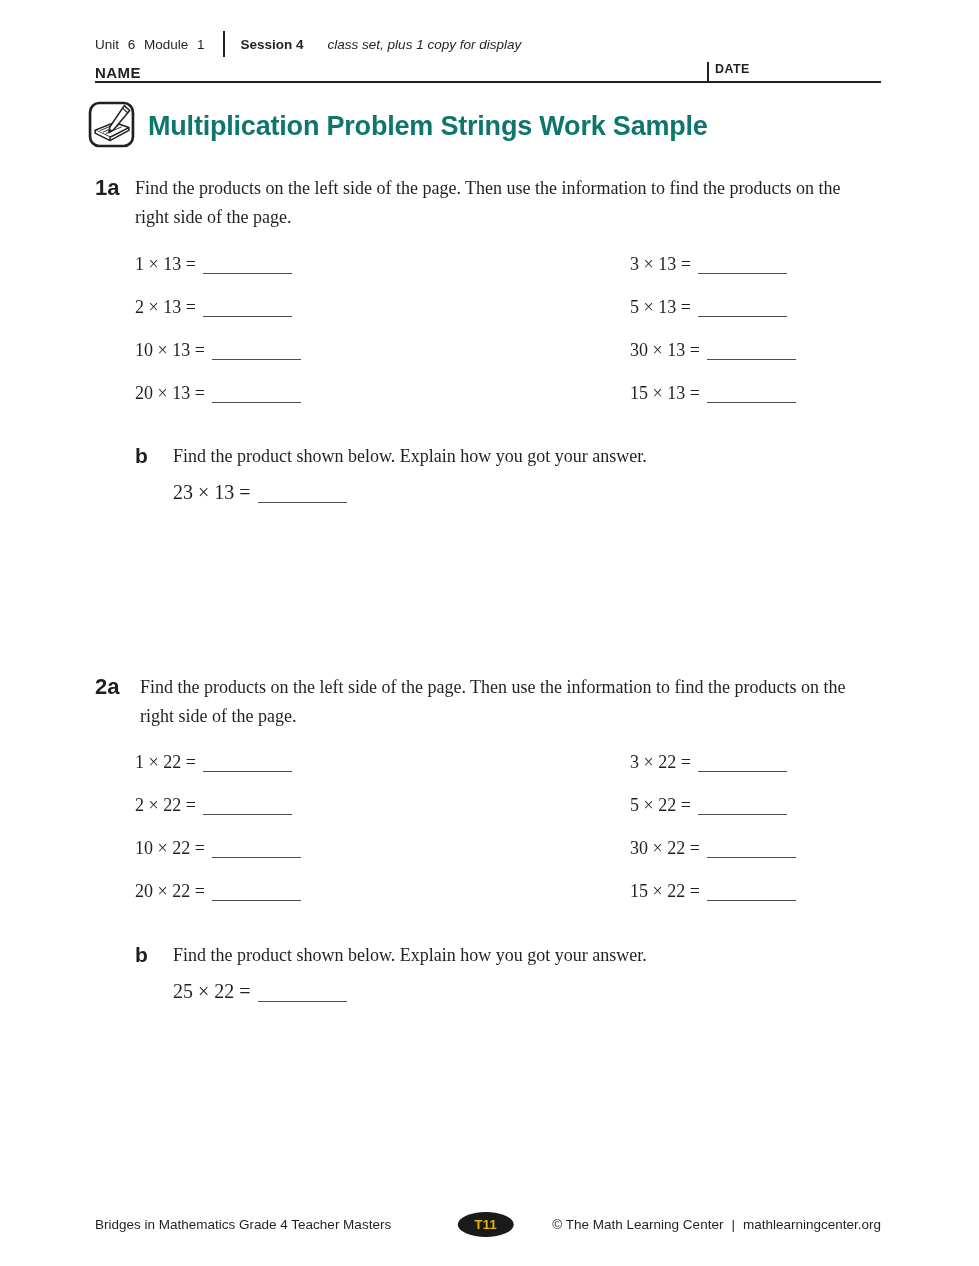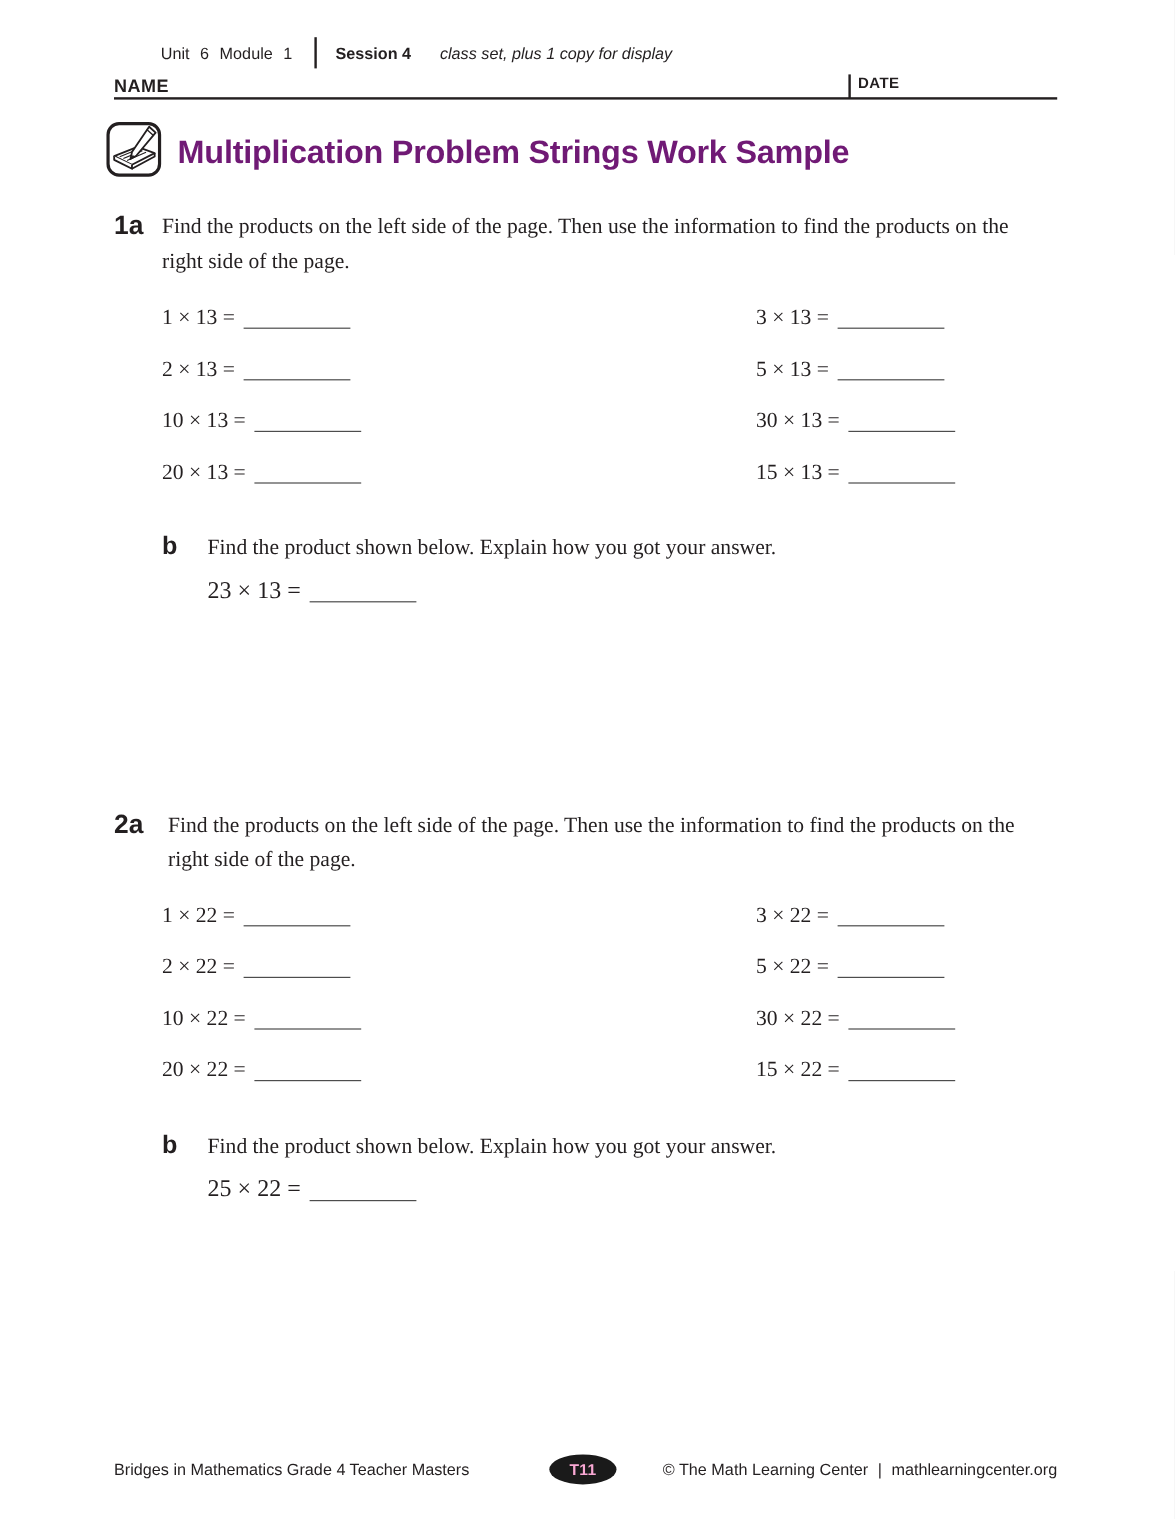--- a/index.html
+++ b/index.html
@@ -17,21 +17,21 @@
   
   .top-header {
     position: absolute;
     left: 95px; top: 31px;
     display: flex;
     align-items: center;
     font-family: "Liberation Sans", sans-serif;
     font-size: 13.5px;
     color: #231f20;
   }
-  .unit-module { word-spacing: 5px; margin-left: 39px; }
+  .unit-module { word-spacing: 5px; }
   .header-divider {
     width: 2px; height: 26px;
     background: #231f20;
     margin: 0 16px 0 18px;
   }
   .session { font-weight: bold; margin-right: 24px; }
   .session-note { font-style: italic; }
   
   .name-label {
     position: absolute;
@@ -65,21 +65,21 @@
     left: 88px; top: 101px;
     display: flex;
     align-items: center;
     gap: 13px;
   }
   .title-row h1 {
     font-family: "Liberation Sans", sans-serif;
     font-weight: bold;
     font-size: 27px;
     letter-spacing: -0.2px;
-    color: #701a75;
+    color: #0f766e;
   }
   
   .instr-block {
     position: absolute;
     left: 95px;
     width: 785px;
     display: flex;
   }
   .instr-num {
     font-family: "Liberation Sans", sans-serif;
@@ -147,21 +147,21 @@
     font-family: "Liberation Sans", sans-serif;
     font-size: 13.5px;
     color: #231f20;
   }
   .footer-left { flex: 1; }
   .page-badge {
     position: absolute;
     left: 50%;
     transform: translateX(-54%);
     background: #1a1a1a;
-    color: #f9a8d4;
+    color: #eab308;
     font-weight: bold;
     font-size: 13px;
     width: 56px; height: 25px;
     border-radius: 50%;
     display: flex; align-items: center; justify-content: center;
     letter-spacing: 0.02em;
   }
   .footer-right {
     display: flex;
     align-items: center;

